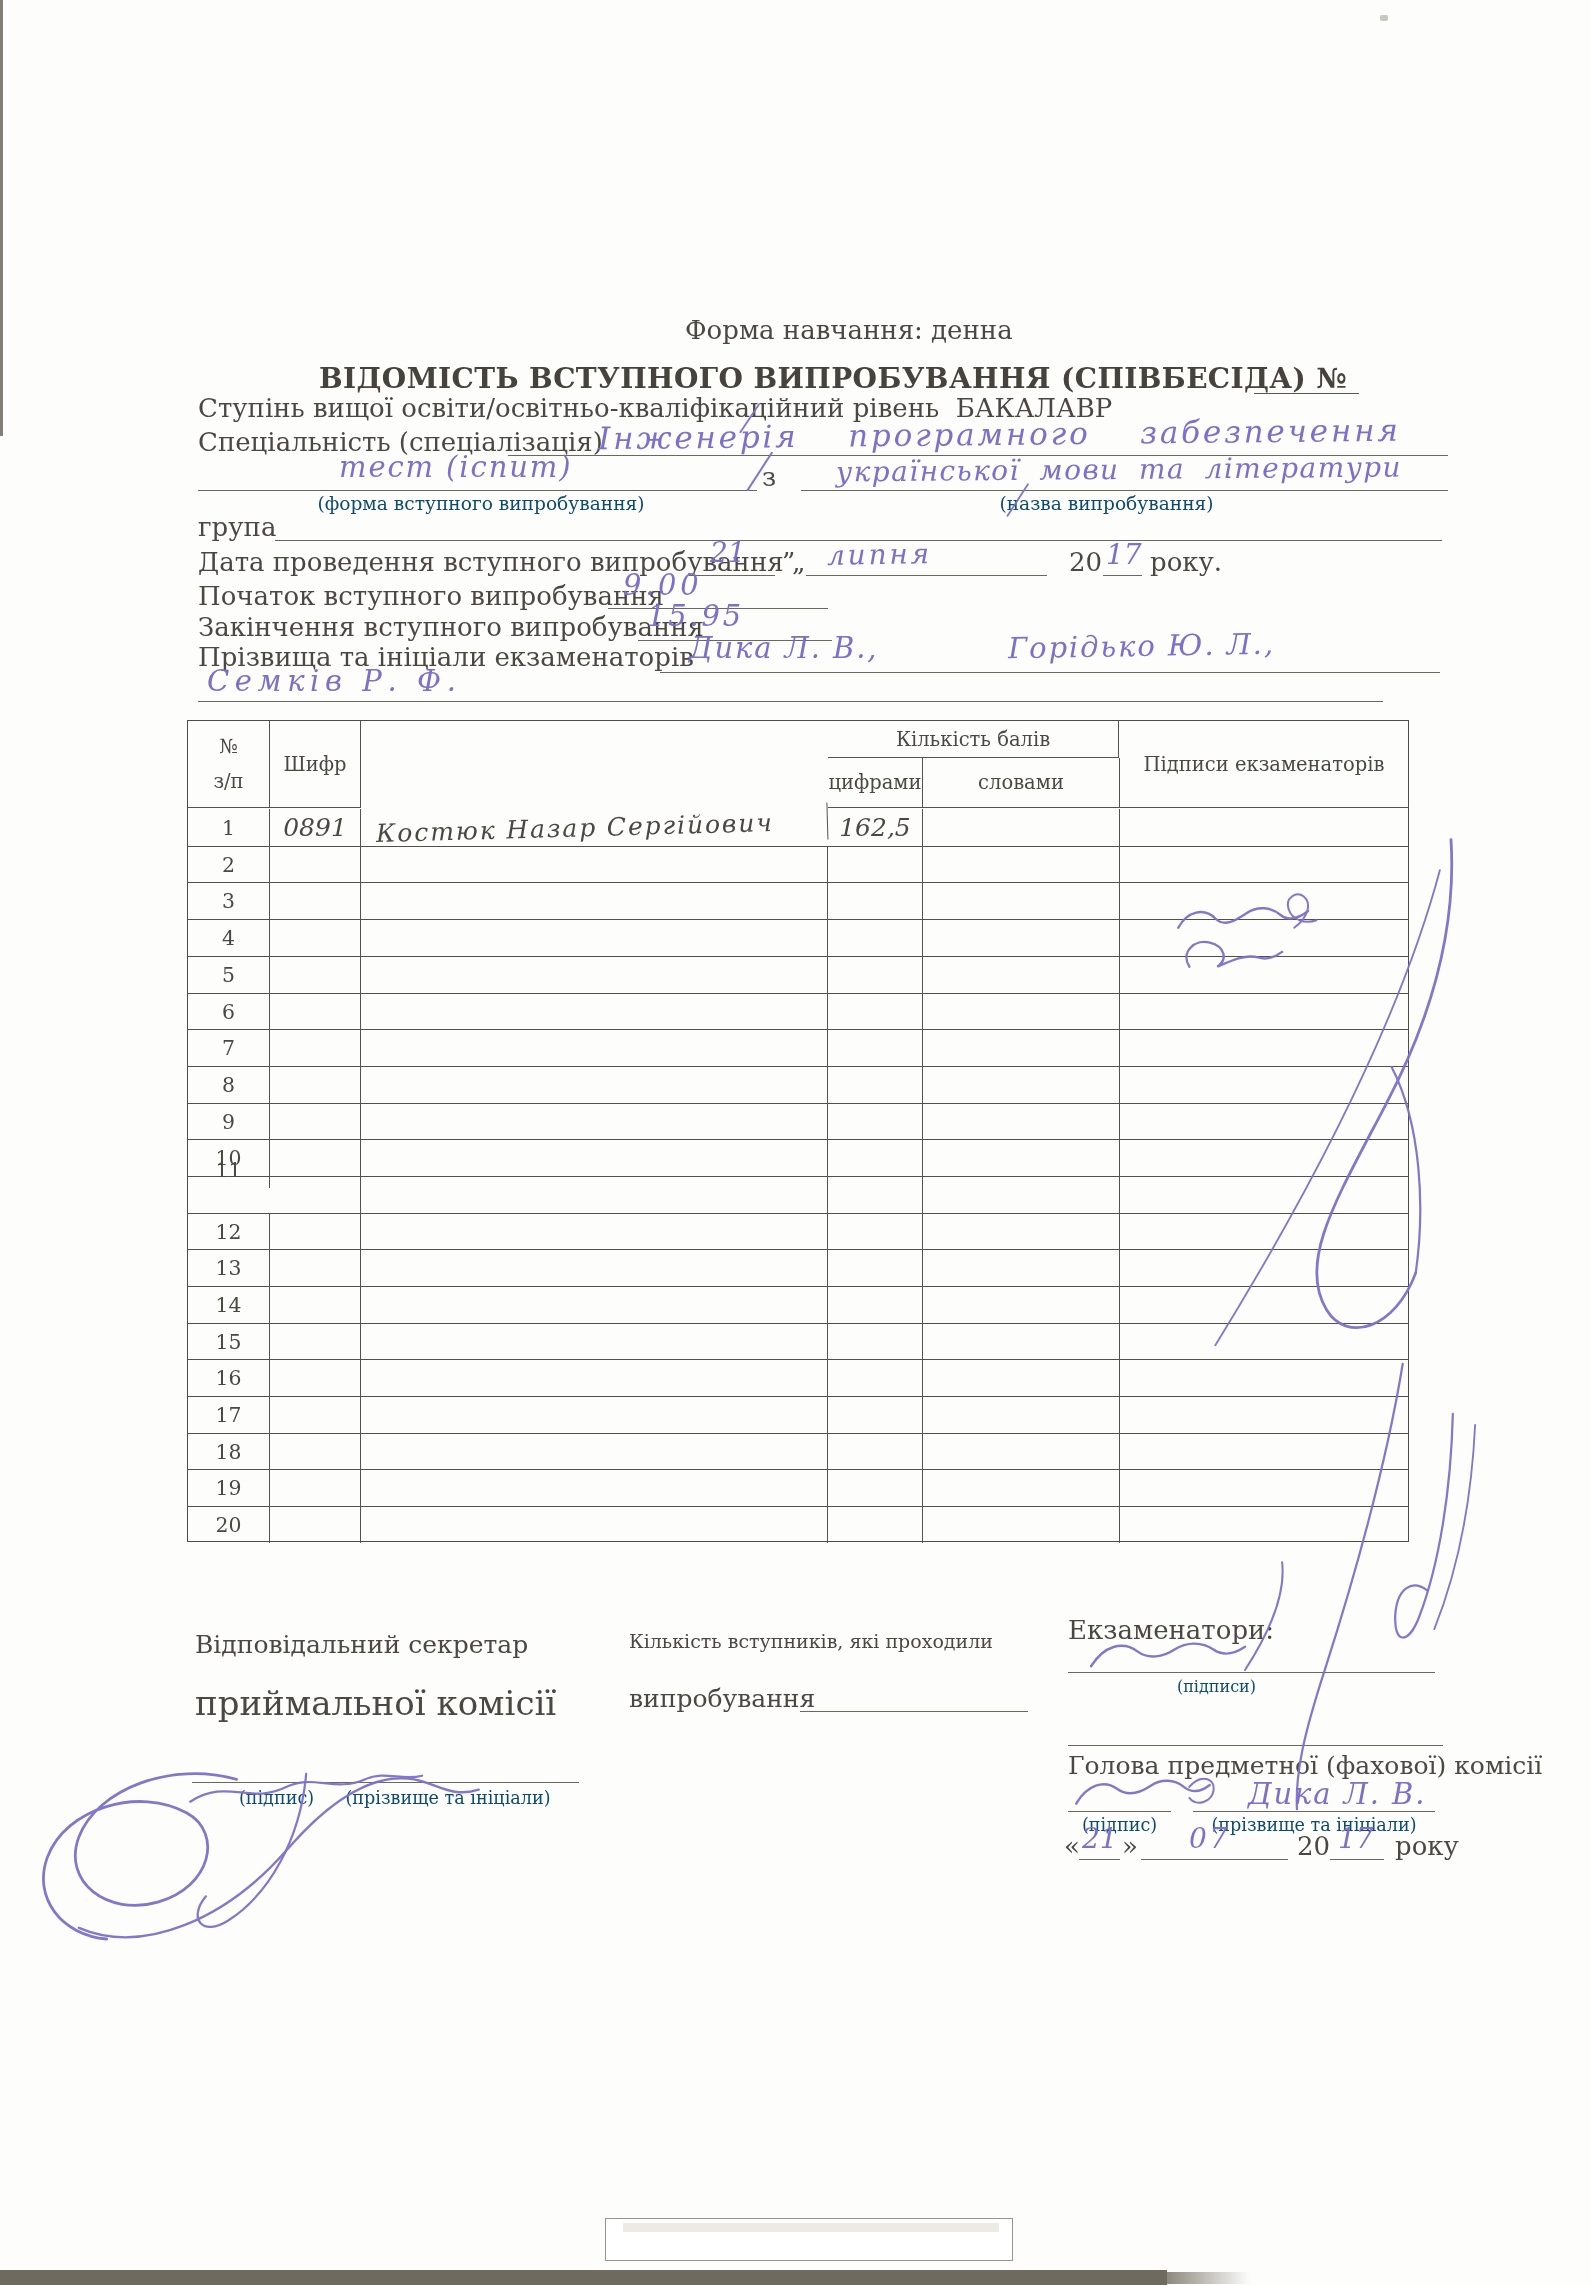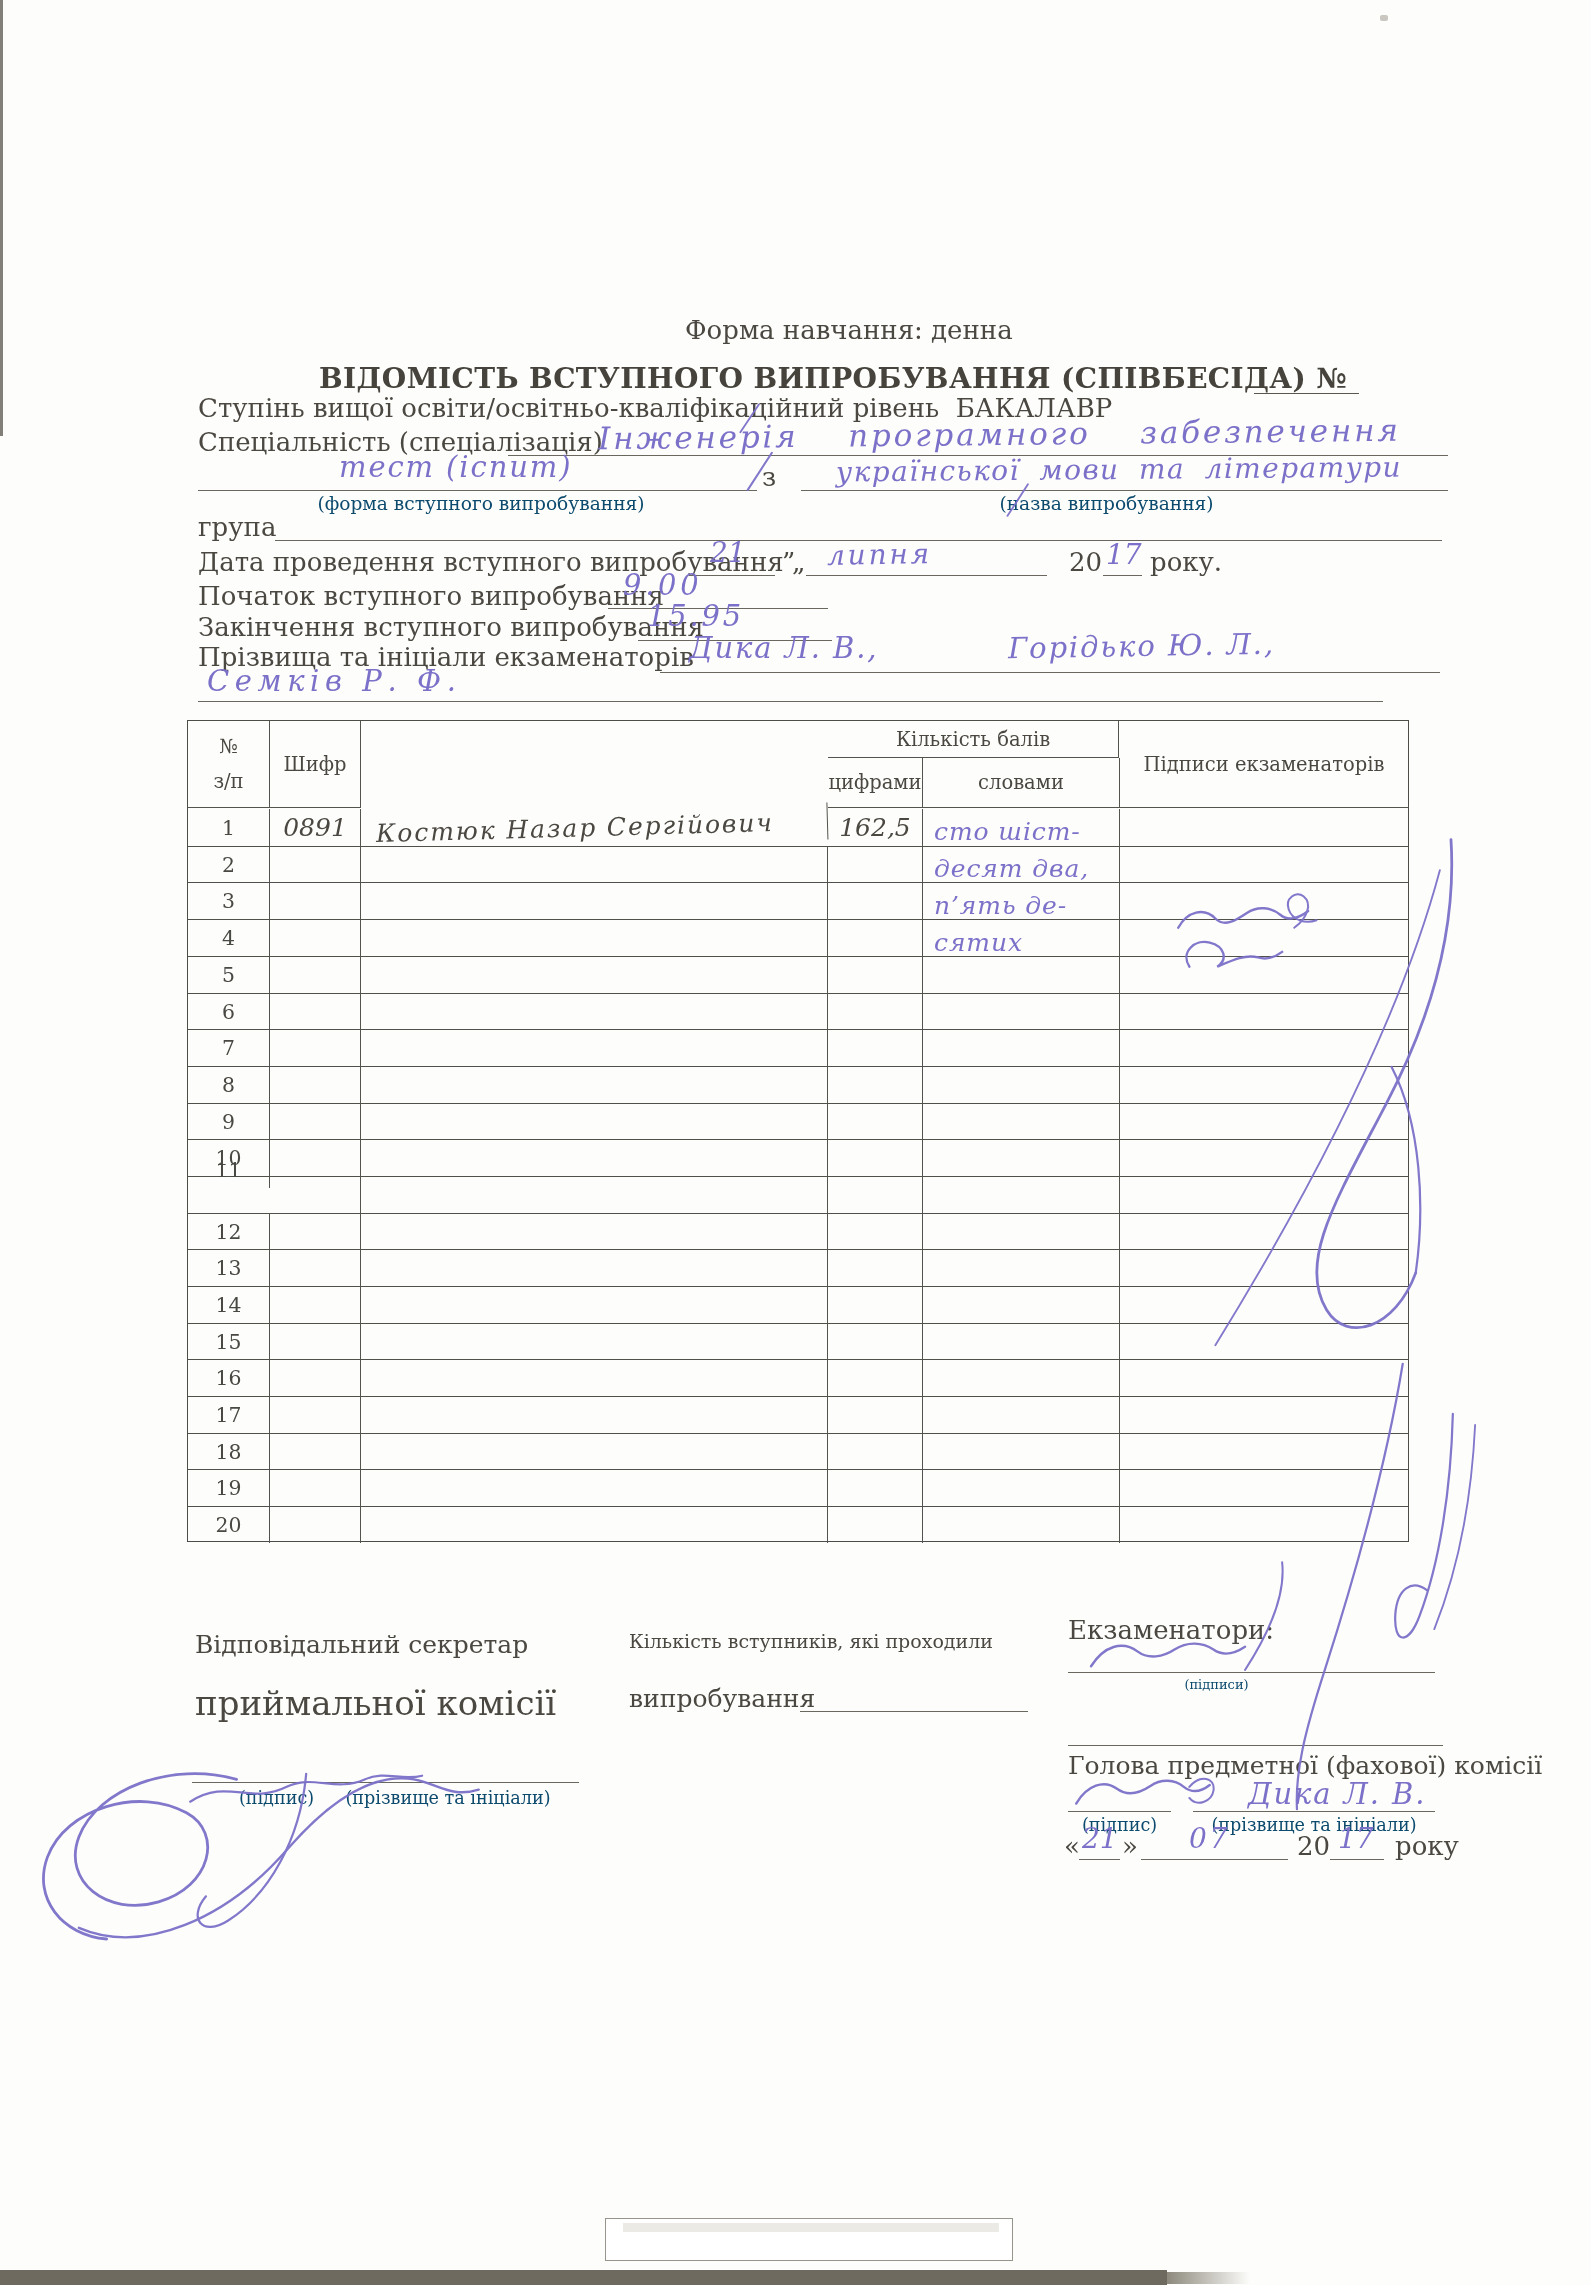--- a/index.html
+++ b/index.html
@@ -236,40 +236,36 @@
       <div class="tcell " style="left: 640px; top: 748px; width: 95px; height: 37px;"></div>
       <div class="tcell " style="left: 735px; top: 748px; width: 197px; height: 37px;"></div>
       <div class="tcell " style="left: 931px; top: 748px; width: 290px; height: 37px; border-right: none;"></div>
       <div class="trow-line" style="top: 785px;"></div>
       <div class="tcell rownum" style="left: 0px; top: 785px; width: 82px; height: 37px;">20</div>
       <div class="tcell " style="left: 82px; top: 785px; width: 91px; height: 37px;"></div>
       <div class="tcell " style="left: 173px; top: 785px; width: 467px; height: 37px;"></div>
       <div class="tcell " style="left: 640px; top: 785px; width: 95px; height: 37px;"></div>
       <div class="tcell " style="left: 735px; top: 785px; width: 197px; height: 37px;"></div>
       <div class="tcell " style="left: 931px; top: 785px; width: 290px; height: 37px; border-right: none;"></div>
-      <div class="ink" style="position: absolute; left: 746px; top: 92px; font-size: 25px; line-height: 37px; white-space: pre; letter-spacing: 0.9px;">сто шіст-
-десят два,
-п’ять де-
-сятих</div>
     </div>
 
   <div class="abs pr" style="left:195px;top:1630px;font-size:25px;">Відповідальний секретар</div>
   <div class="abs pr" style="left:195px;top:1672px;font-size:34px;margin-top:11px;">приймальної комісії</div>
   <div class="abs ul-thin" style="left:192px;top:1782px;width:169px;"></div>
   <div class="abs ul-thin" style="left:317px;top:1782px;width:262px;"></div>
   <div class="abs pr cap" style="left:192px;top:1788px;width:169px;text-align:center;font-size:17.6px;">(підпис)</div>
   <div class="abs pr cap" style="left:317px;top:1788px;width:262px;text-align:center;font-size:17.6px;">(прізвище та ініціали)</div>
 
   <div class="abs pr" style="left:629px;top:1630px;font-size:19px;">Кількість вступників, які проходили</div>
   <div class="abs pr" style="left:629px;top:1684px;font-size:25px;">випробування</div>
   <div class="abs ul-thin" style="left:800px;top:1711px;width:228px;"></div>
 
   <div class="abs pr" style="left:1068px;top:1615px;font-size:26px;">Екзаменатори:</div>
   <div class="abs ul-thin" style="left:1068px;top:1672px;width:367px;"></div>
-  <div class="abs pr cap" style="left:1068px;top:1677px;width:297px;text-align:center;font-size:13px;">(підписи)</div>
+  <div class="abs pr cap" style="left:1068px;top:1677px;width:297px;text-align:center;font-size:16px;">(підписи)</div>
   <div class="abs ul-thin" style="left:1068px;top:1745px;width:375px;"></div>
   <div class="abs pr" style="left:1068px;top:1751px;font-size:25px;">Голова предметної (фахової) комісії</div>
   <div class="abs ink" style="left:1248px;top:1777px;font-size:29px;letter-spacing:1.9px;">Дика Л. В.</div>
   <div class="abs ul-thin" style="left:1068px;top:1811px;width:103px;"></div>
   <div class="abs ul-thin" style="left:1193px;top:1811px;width:242px;"></div>
   <div class="abs pr cap" style="left:1068px;top:1815px;width:103px;text-align:center;font-size:17.6px;">(підпис)</div>
   <div class="abs pr cap" style="left:1193px;top:1815px;width:242px;text-align:center;font-size:17.6px;">(прізвище та ініціали)</div>
 
   <div class="abs pr" style="left:1064px;top:1831px;font-size:26px;">«</div>
   <div class="abs ul-thin" style="left:1079px;top:1859px;width:41px;"></div>

